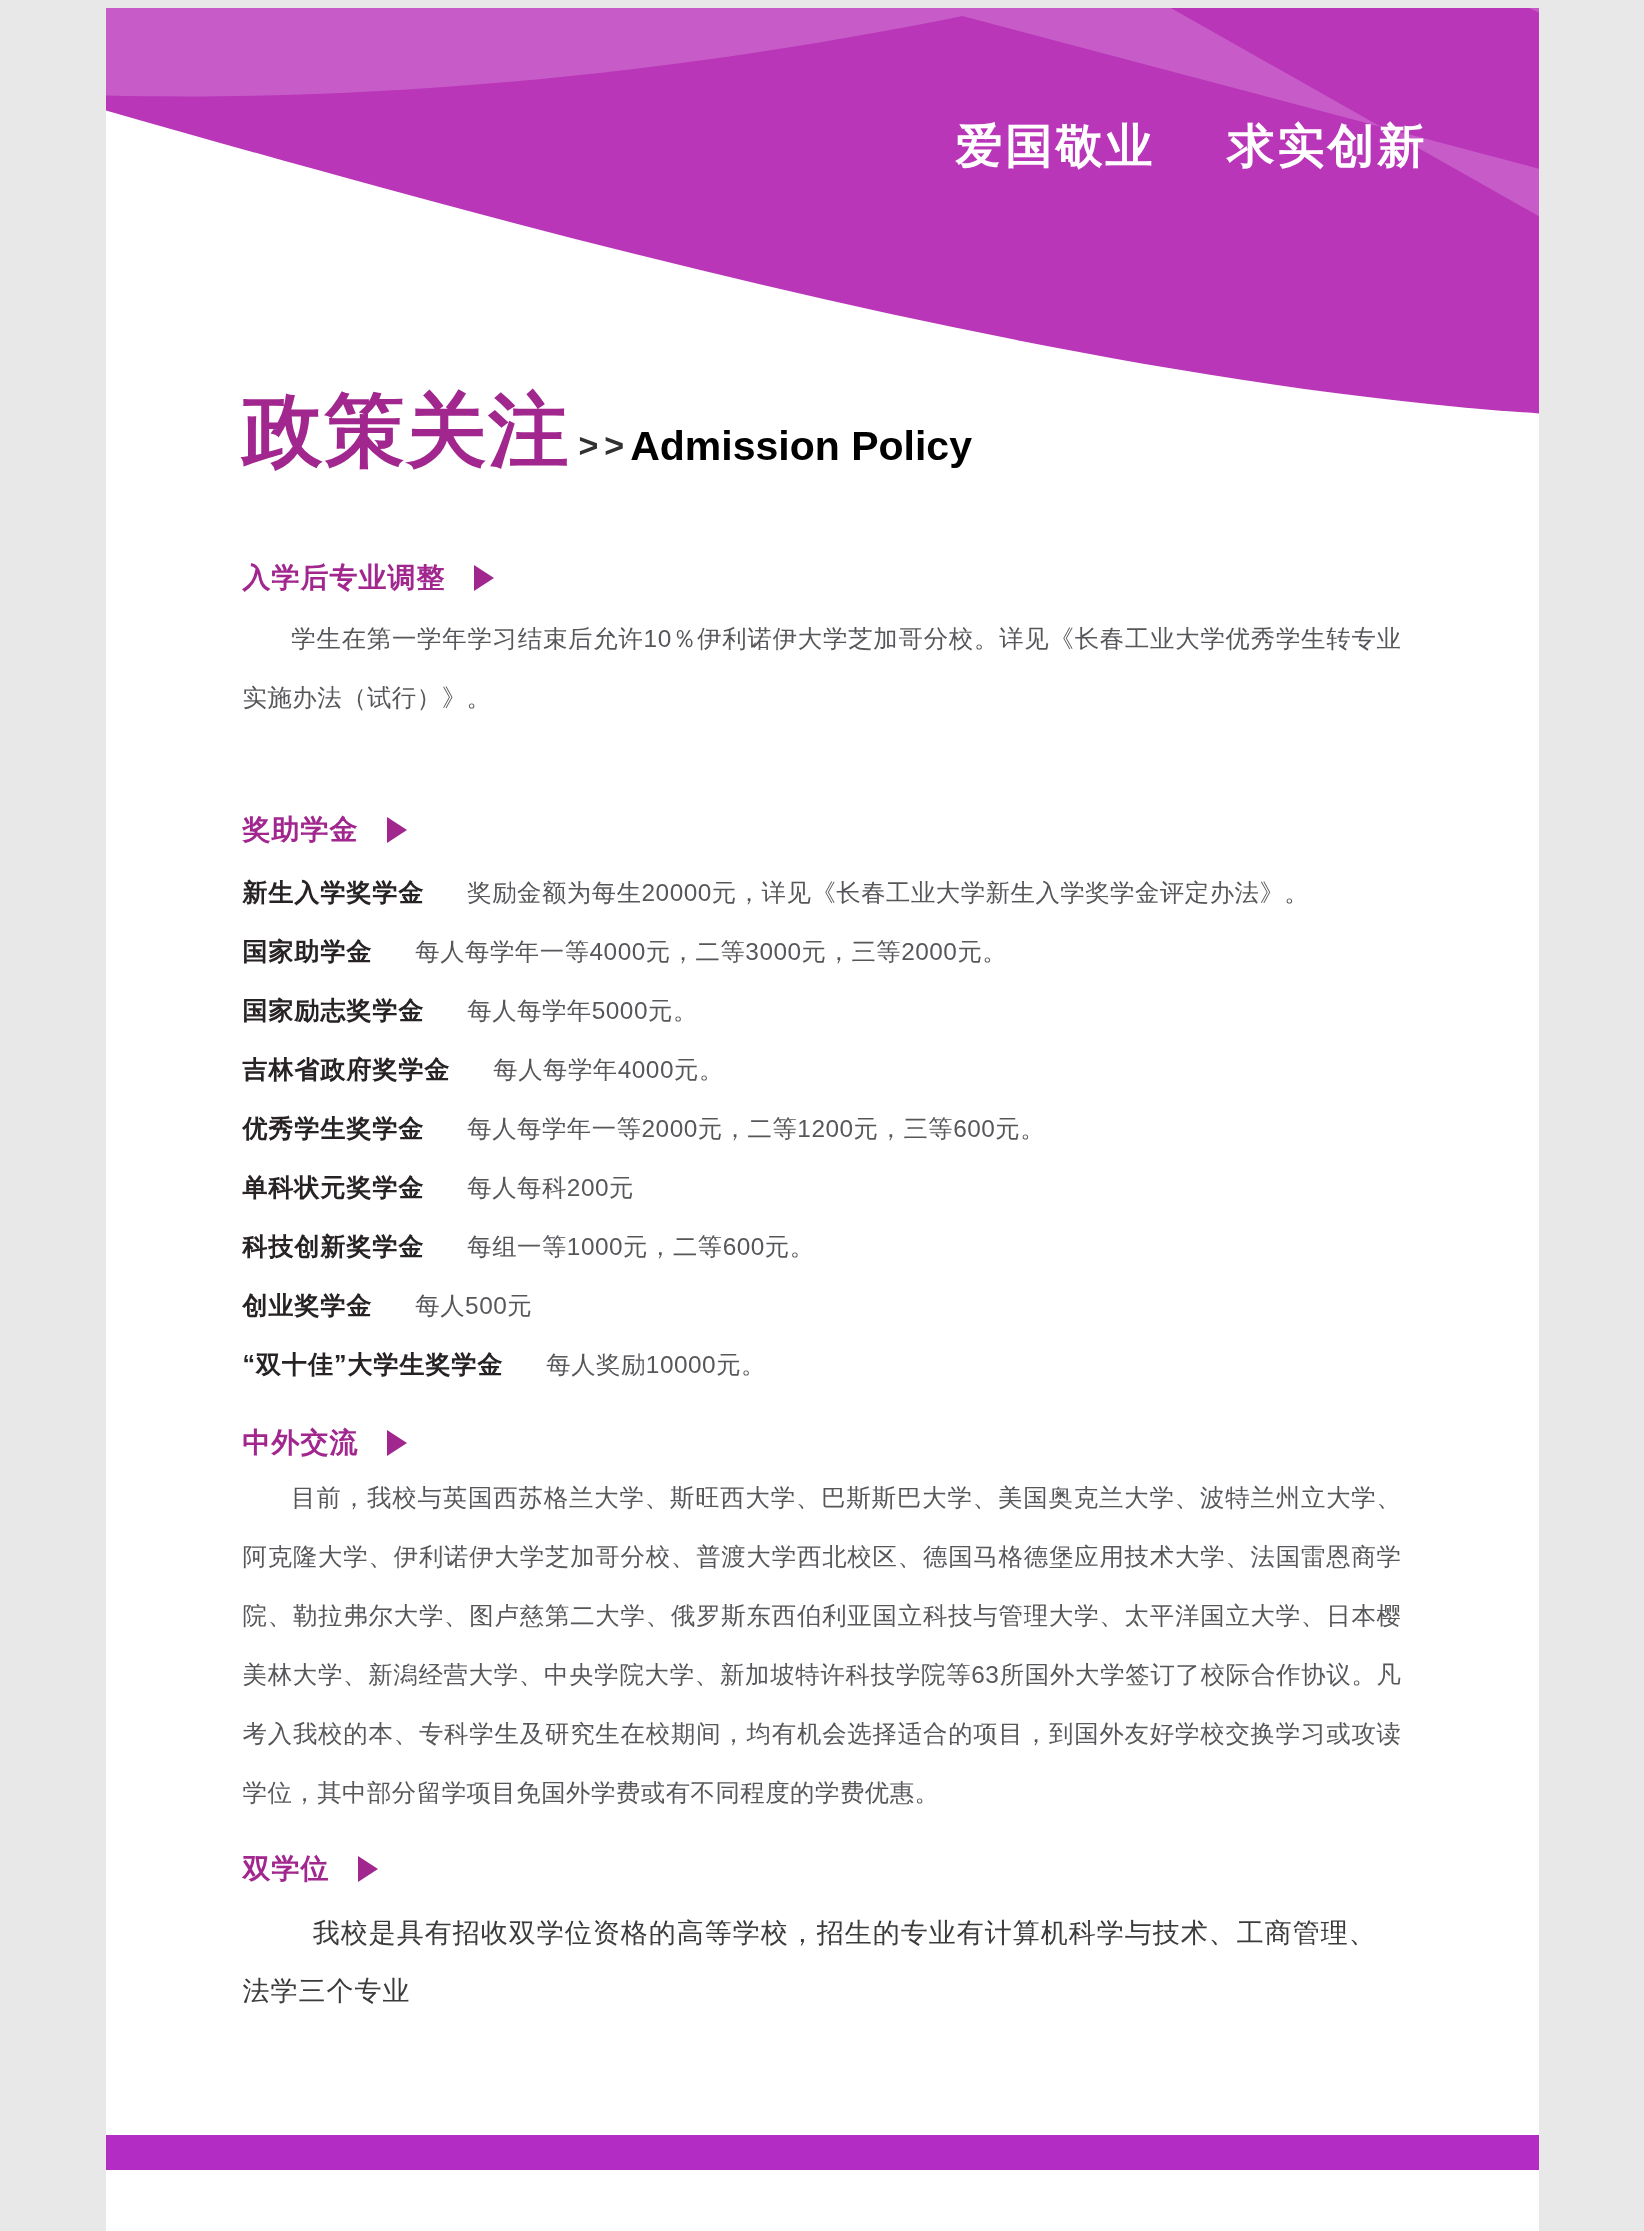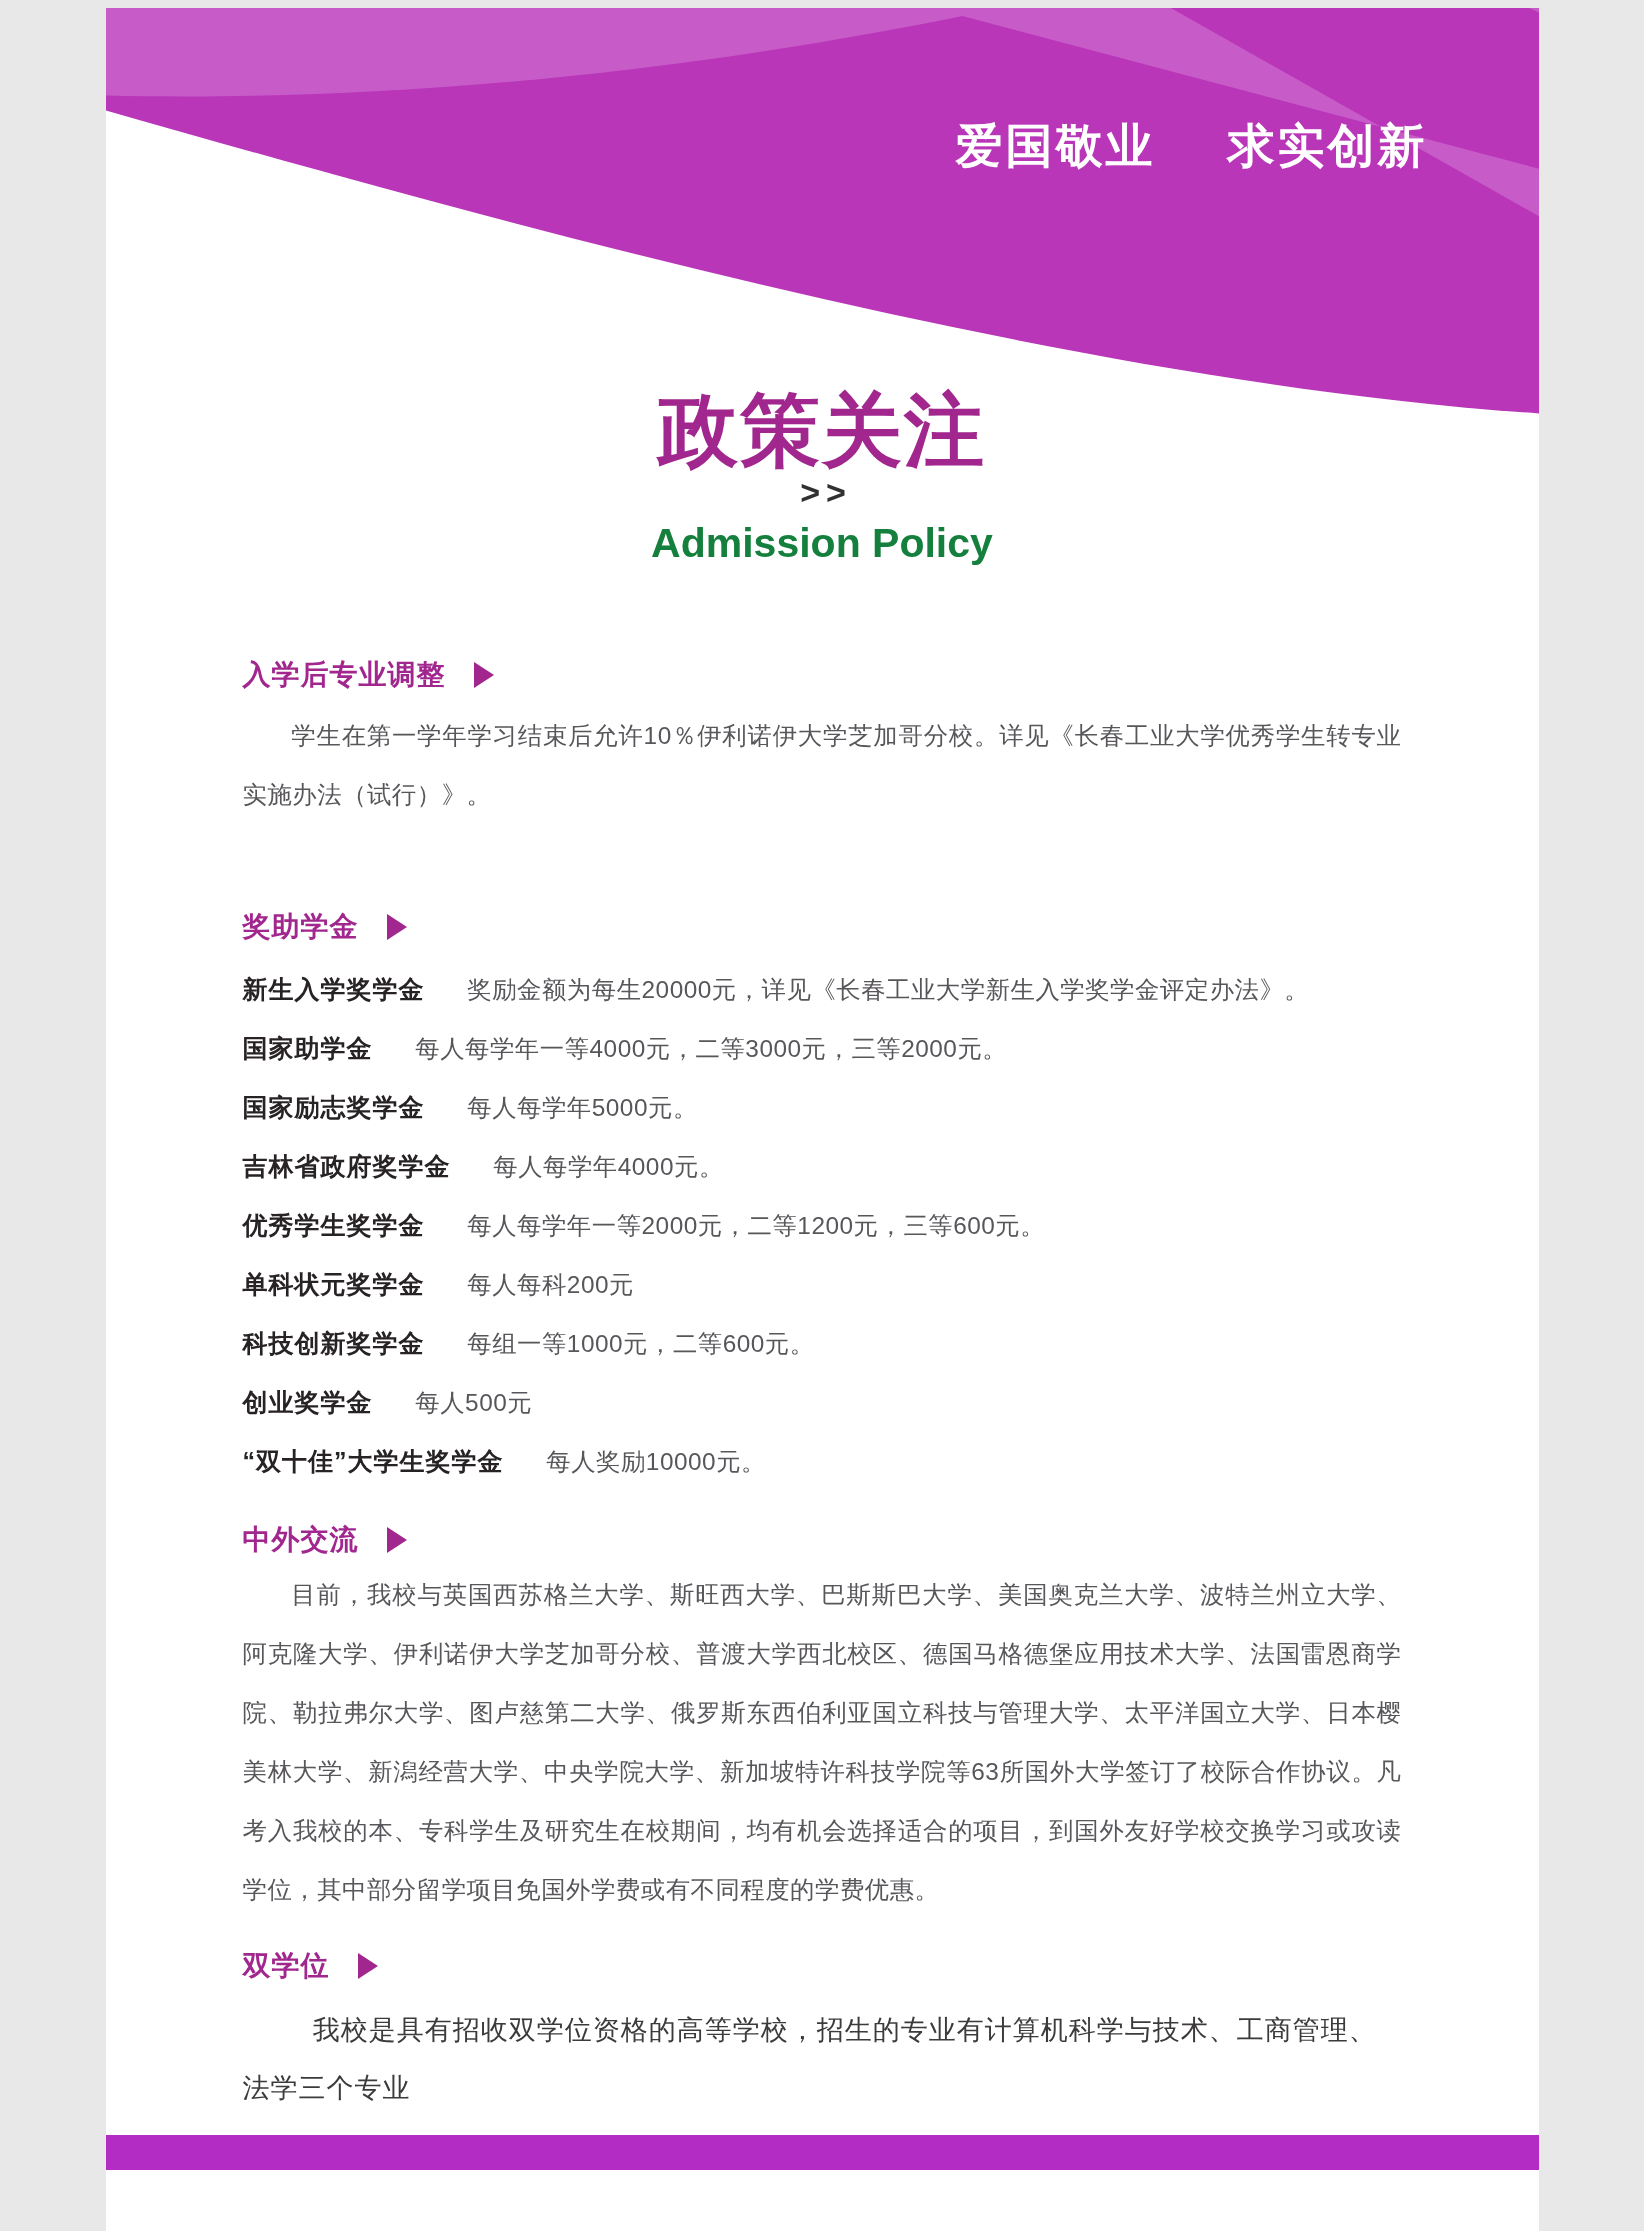--- a/index.html
+++ b/index.html
@@ -11,24 +11,24 @@
   
   .header-art { position:absolute; top:0; left:0; width:1645px; height:557px; }
   .slogan {
     position:absolute; top:107px; right:111px;
     color:#ffffff; font-size:47px; font-weight:bold; letter-spacing:3px;
     white-space:nowrap; z-index:5;
   }
   .slogan .gap { display:inline-block; width:72px; }
   
   .content { position:relative; padding:381px 137px 0 137px; z-index:2; }
-  .title-row { display:flex; align-items:center;flex-direction:column; }
+  .title-row { display:flex; align-items:flex-end; }
   .title-cn { font-size:80px; line-height:1.05; font-weight:bold; color:#a1278f; letter-spacing:2px; }
   .title-arrows { font-size:34px; font-weight:bold; color:#323031; letter-spacing:6px; margin-left:8px; padding-bottom:8px; }
-  .title-en { font-size:41px; font-weight:bold; color:#15803d; padding-bottom:3px; }
+  .title-en { font-size:41px; font-weight:bold; color:#000000; padding-bottom:3px; }
   .sec-head { display:flex; align-items:center; gap:28px; }
   .sec-head .txt { font-size:28px; font-weight:bold; color:#a1278f; letter-spacing:1px; }
   .tri {
     display:inline-block; width:0; height:0;
     border-left:20px solid #a1278f;
     border-top:13px solid transparent;
     border-bottom:13px solid transparent;
   }
   .para {
     font-size:24.4px; color:#58565a; line-height:59px;

